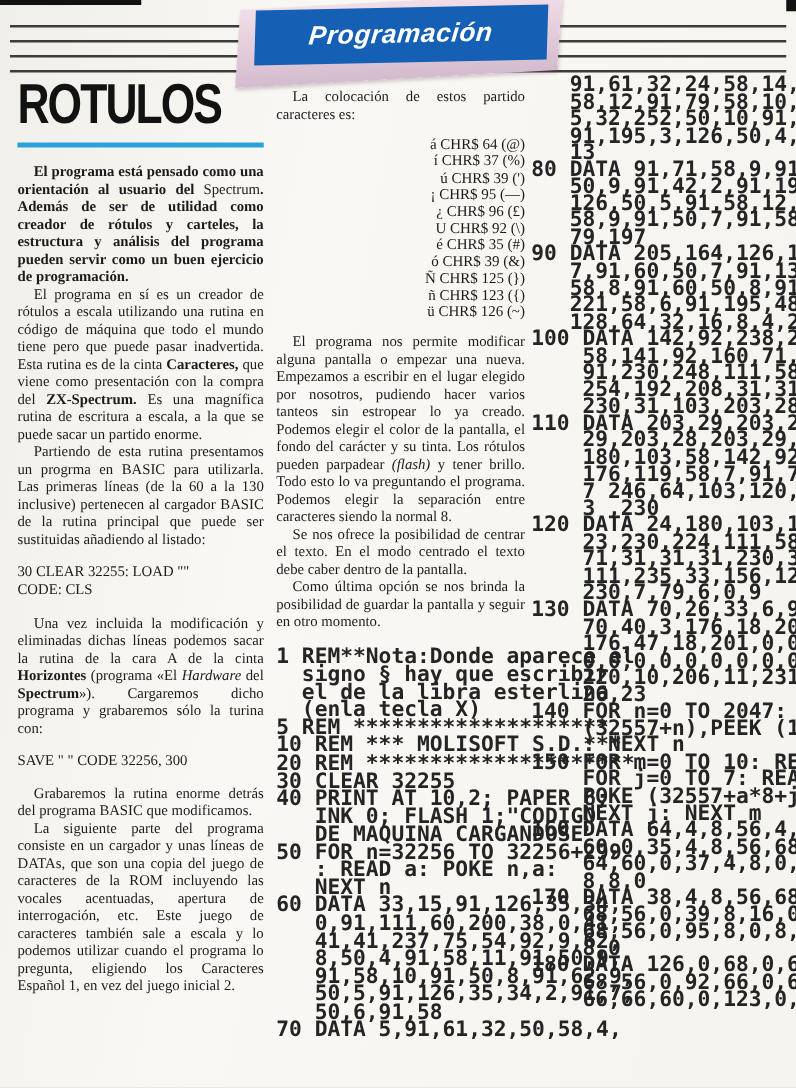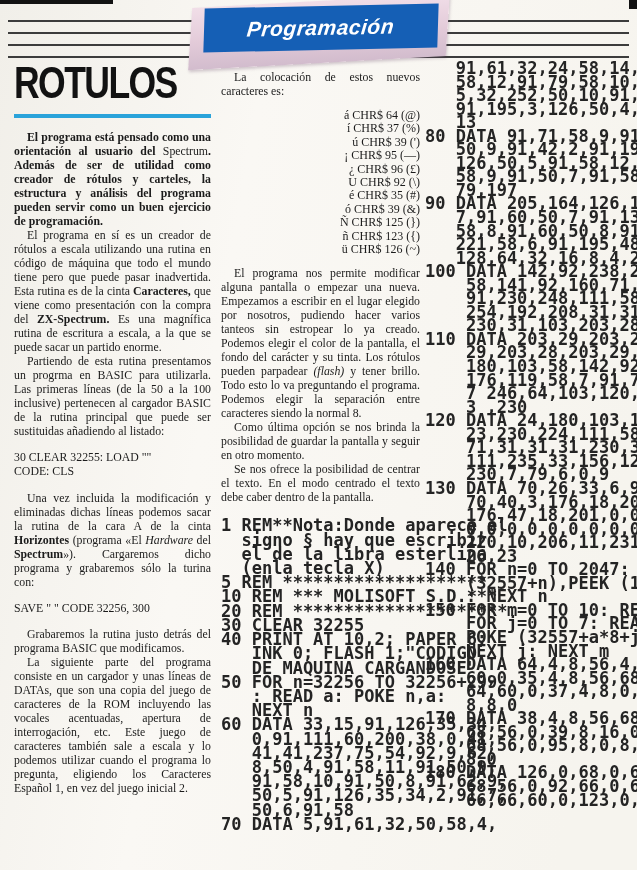--- a/index.html
+++ b/index.html
@@ -102,45 +102,45 @@
     <div class="banner-inner">
       <span class="banner-label">Programación</span>
     </div>
   </div>
 
   <div class="col col-left">
     <h1 class="title">ROTULOS</h1>
     <div class="title-rule"></div>
     <p class="intro">El programa está pensado como una orientación al usuario del <span class="rg">Spectrum</span>. Además de ser de utilidad como creador de rótulos y carteles, la estructura y análisis del programa pueden servir como un buen ejercicio de programación.</p>
     <p>El programa en sí es un creador de rótulos a escala utilizando una rutina en código de máquina que todo el mundo tiene pero que puede pasar inadvertida. Esta rutina es de la cinta <b>Caracteres,</b> que viene como presentación con la compra del <b>ZX-Spectrum.</b> Es una magnífica rutina de escritura a escala, a la que se puede sacar un partido enorme.</p>
-    <p>Partiendo de esta rutina presentamos un progrma en BASIC para utilizarla. Las primeras líneas (de la 50 a la 100 inclusive) pertenecen al cargador BASIC de la rutina principal que puede ser sustituidas añadiendo al listado:</p>
+    <p>Partiendo de esta rutina presentamos un progrma en BASIC para utilizarla. Las primeras líneas (de la 60 a la 130 inclusive) pertenecen al cargador BASIC de la rutina principal que puede ser sustituidas añadiendo al listado:</p>
     <pre class="codeserif">30 CLEAR 32255: LOAD ""
 CODE: CLS</pre>
     <p>Una vez incluida la modificación y eliminadas dichas líneas podemos sacar la rutina de la cara A de la cinta <b>Horizontes</b> (programa «El <i>Hardware</i> del <b>Spectrum</b>»). Cargaremos dicho programa y grabaremos sólo la turina con:</p>
     <pre class="codeserif">SAVE " " CODE 32256, 300</pre>
-    <p>Grabaremos la rutina justo detrás del programa BASIC que modificamos.</p>
+    <p>Grabaremos la rutina enorme detrás del programa BASIC que modificamos.</p>
     <p>La siguiente parte del programa consiste en un cargador y unas líneas de DATAs, que son una copia del juego de caracteres de la ROM incluyendo las vocales acentuadas, apertura de interrogación, etc. Este juego de caracteres también sale a escala y lo podemos utilizar cuando el programa lo pregunta, eligiendo los Caracteres Español 1, en vez del juego inicial 2.</p>
   </div>
 
   <div class="col col-middle">
-    <p>La colocación de estos nuevos caracteres es:</p>
+    <p>La colocación de estos partido caracteres es:</p>
     <pre class="chrlist">á CHR$ 64 (@)
 í CHR$ 37 (%)
 ú CHR$ 39 (')
 ¡ CHR$ 95 (—)
 ¿ CHR$ 96 (£)
 U CHR$ 92 (\)
 é CHR$ 35 (#)
 ó CHR$ 39 (&amp;)
 Ñ CHR$ 125 (})
 ñ CHR$ 123 ({)
 ü CHR$ 126 (~)</pre>
     <p>El programa nos permite modificar alguna pantalla o empezar una nueva. Empezamos a escribir en el lugar elegido por nosotros, pudiendo hacer varios tanteos sin estropear lo ya creado. Podemos elegir el color de la pantalla, el fondo del carácter y su tinta. Los rótulos pueden parpadear <i>(flash)</i> y tener brillo. Todo esto lo va preguntando el programa. Podemos elegir la separación entre caracteres siendo la normal 8.</p>
+    <p>Se nos ofrece la posibilidad de centrar el texto. En el modo centrado el texto debe caber dentro de la pantalla.</p>
     <p>Como última opción se nos brinda la posibilidad de guardar la pantalla y seguir en otro momento.</p>
-    <p>Se nos ofrece la posibilidad de centrar el texto. En el modo centrado el texto debe caber dentro de la pantalla.</p>
     <pre class="listing mid-listing">1 REM**Nota:Donde aparece el
   signo § hay que escribir
   el de la libra esterlina
   (enla tecla X)
 5 REM ********************
 10 REM *** MOLISOFT S.D.***
 20 REM *********************
 30 CLEAR 32255
 40 PRINT AT 10,2; PAPER 6;
    INK 0; FLASH 1;"CODIGO

